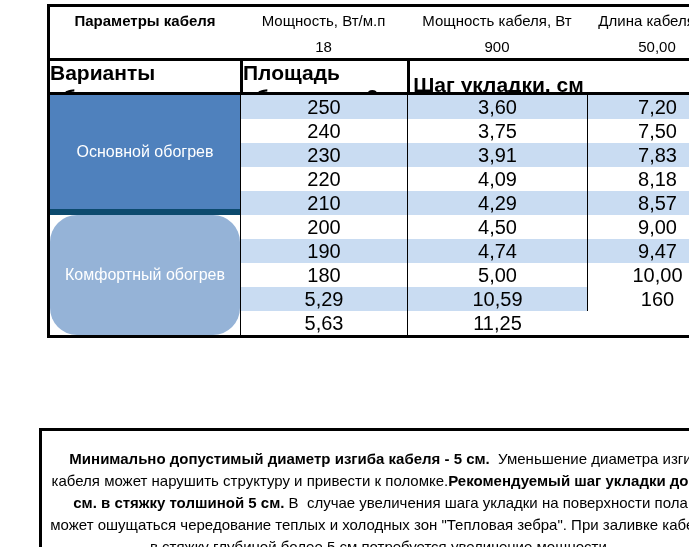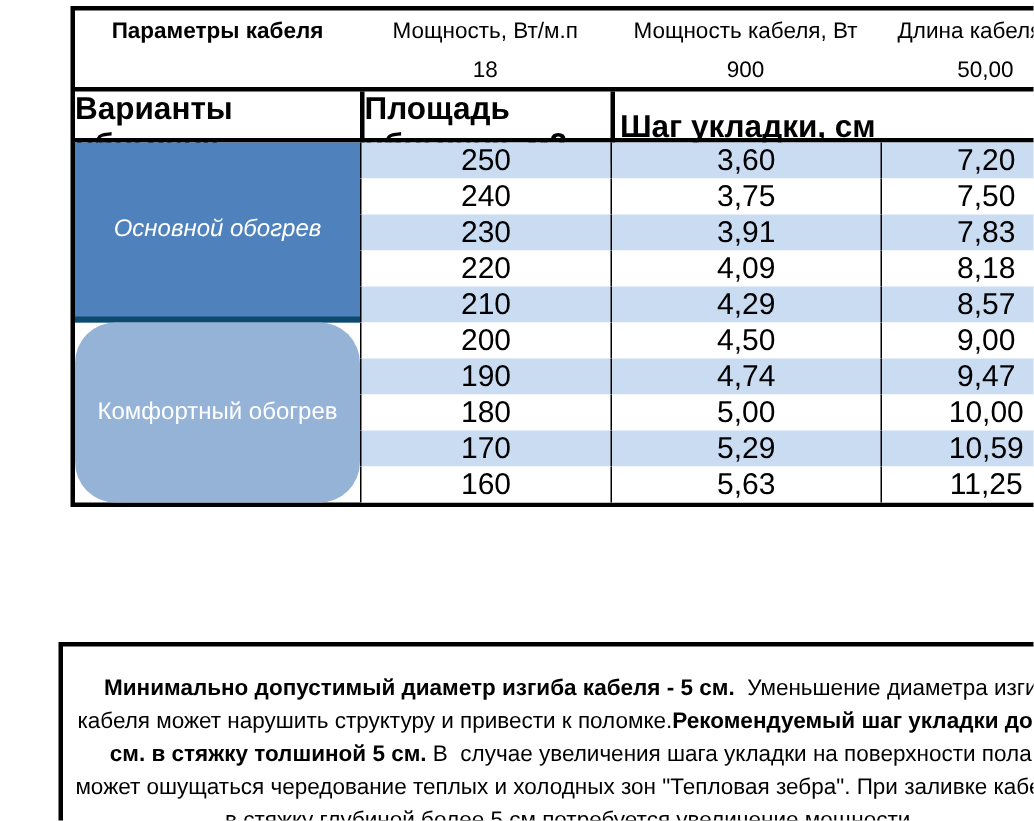--- a/index.html
+++ b/index.html
@@ -57,21 +57,21 @@
     display:grid;
     grid-template-columns:190px 167px 180px 140px;
     grid-template-rows:repeat(10,24px);
   }
   .sec{
     grid-column:1;
     display:flex;align-items:center;justify-content:center;
     color:var(--section-text);
     font-size:16px;
   }
-  .sec-primary{grid-row:1/6;background:var(--section-primary);border-bottom:4px solid #0c4a6e;font-style:italic;}
+  .sec-primary{grid-row:1/6;background:var(--section-primary);border-bottom:6px solid #0c4a6e;}
   .sec-comfort{grid-row:6/11;background:var(--section-comfort);border-radius:27px;}
   .dcell{
     display:flex;align-items:center;justify-content:center;
     font-size:20px;
     border-left:1.5px solid var(--border);
     background:var(--row-plain);
   }
   .dcell.stripe{background:var(--row-stripe);}
 
   
@@ -148,21 +148,20 @@
     <div class="dcell">9,00</div>
 
     <div class="dcell stripe">190</div>
     <div class="dcell stripe">4,74</div>
     <div class="dcell stripe">9,47</div>
 
     <div class="dcell">180</div>
     <div class="dcell">5,00</div>
     <div class="dcell">10,00</div>
 
-    <div class="dcell stripe">170</div>
     <div class="dcell stripe">5,29</div>
     <div class="dcell stripe">10,59</div>
 
     <div class="dcell">160</div>
     <div class="dcell">5,63</div>
     <div class="dcell">11,25</div>
   </div>
 </div>
 
 <div class="note-box">

